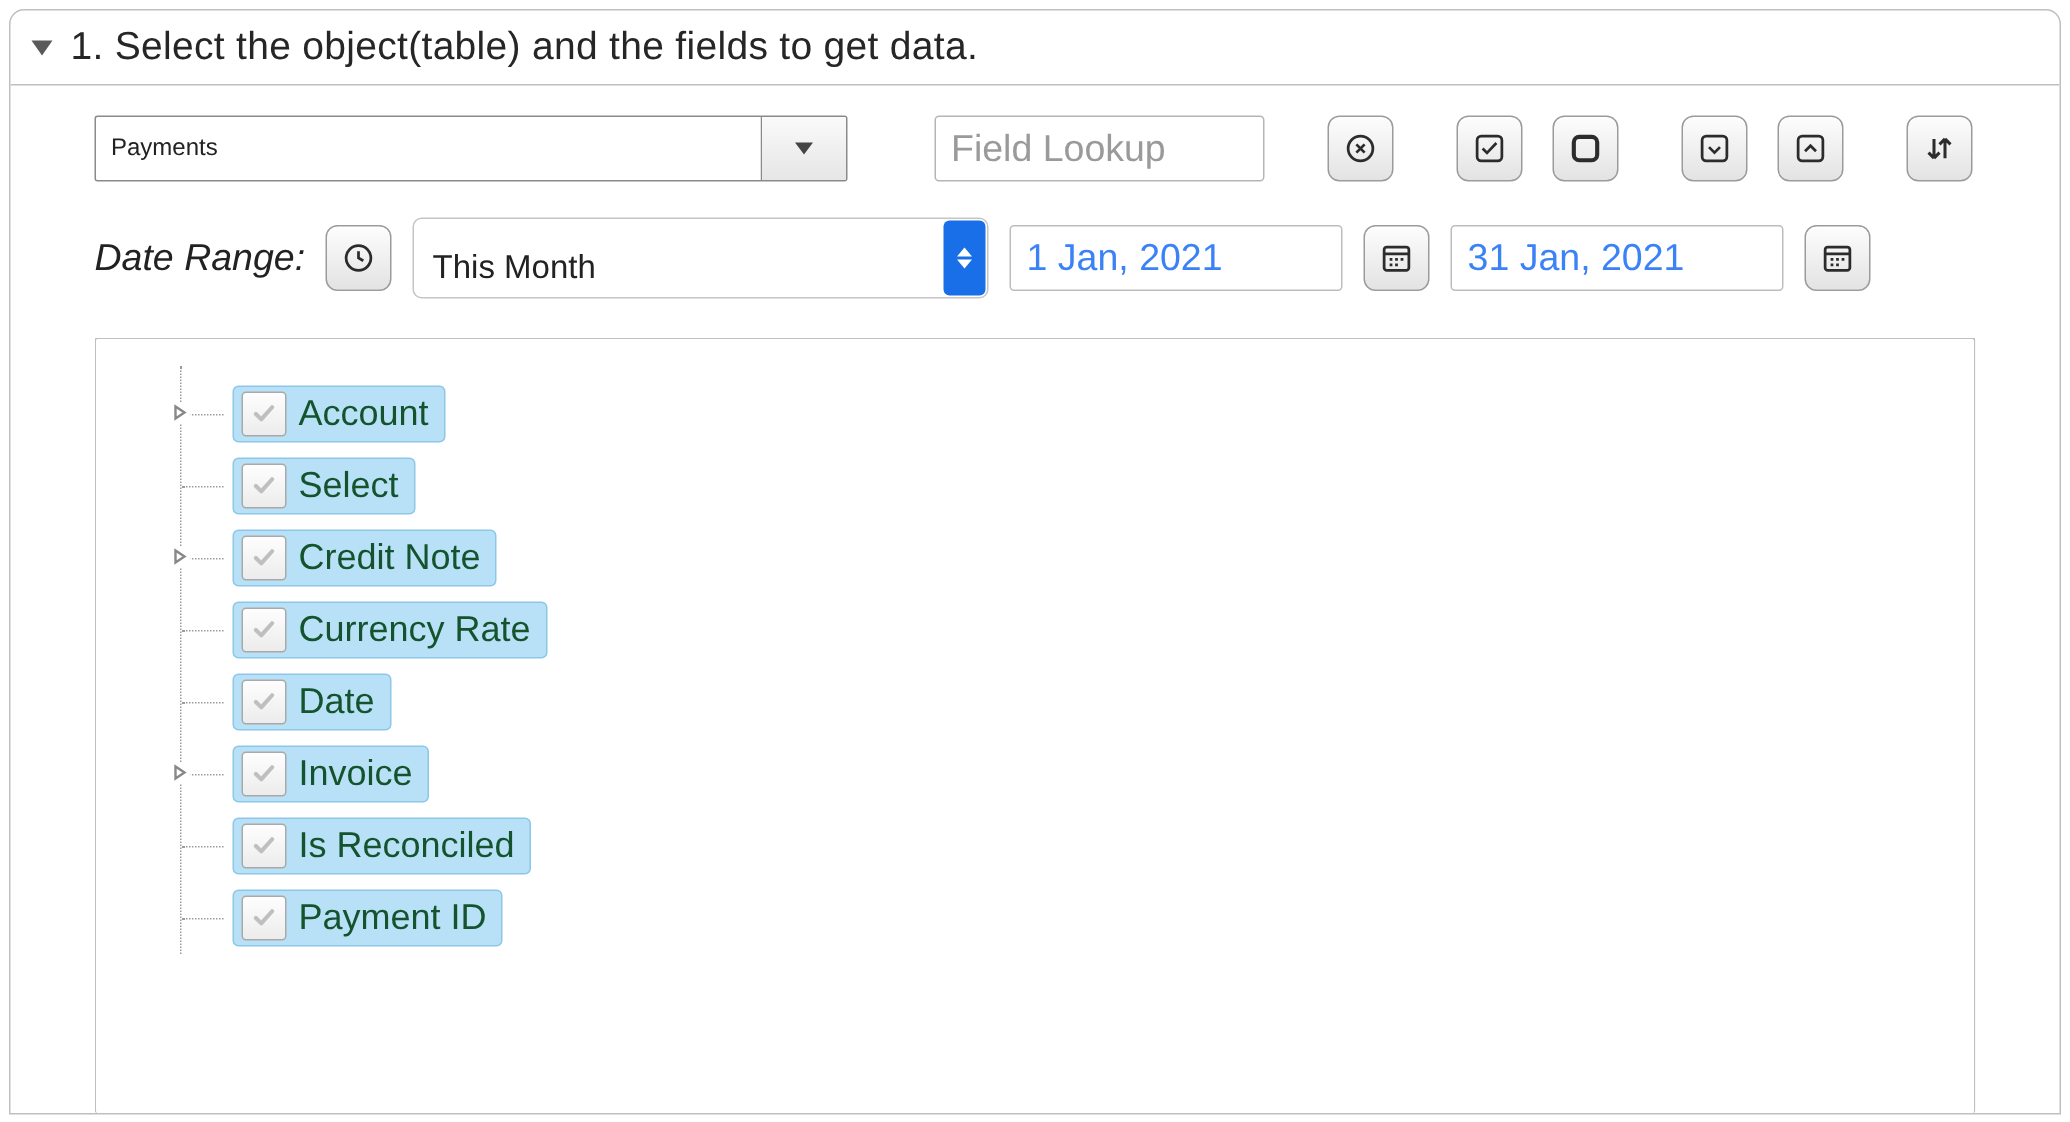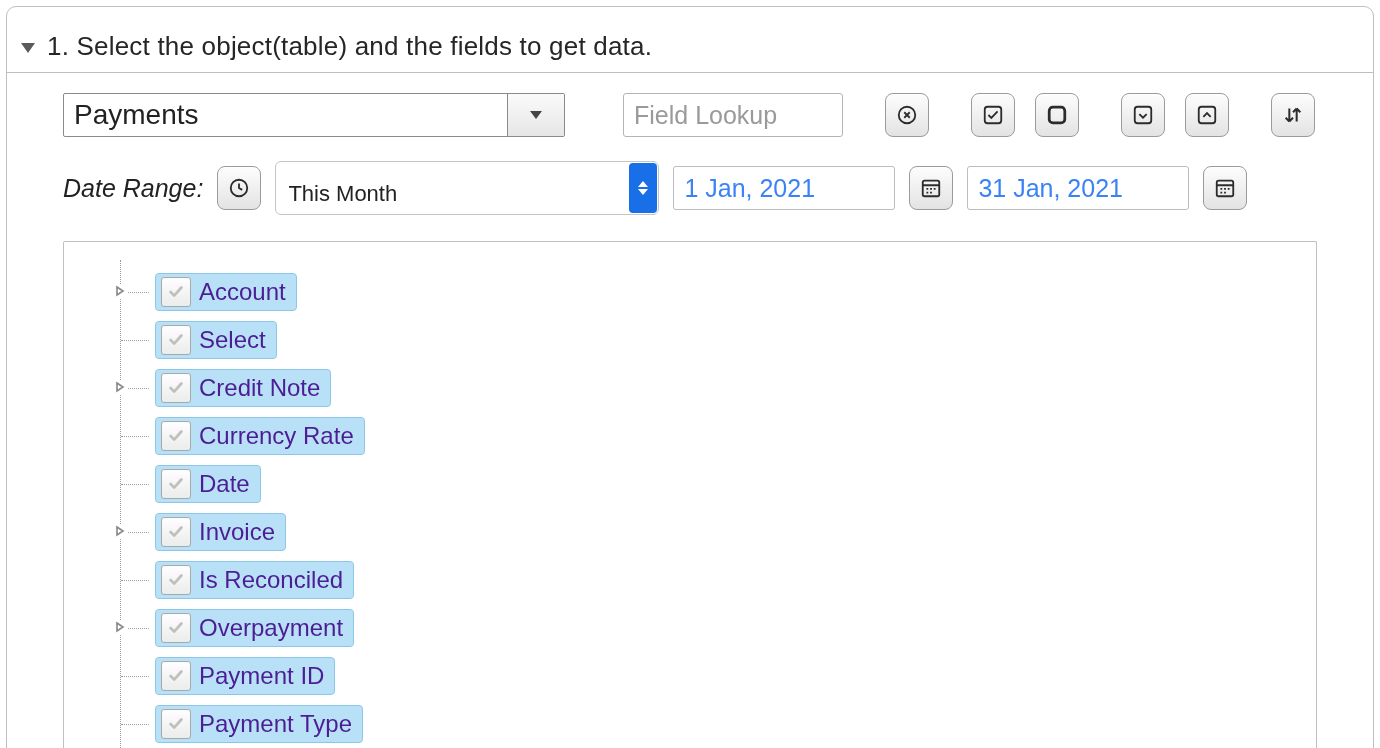--- a/index.html
+++ b/index.html
@@ -9,21 +9,20 @@
   .outer{
     margin:6px;
     border:1px solid #bfbfbf;
     border-radius:10px 10px 0 0;
     overflow:hidden;
   }
   .panel-header{
     display:flex;align-items:center;gap:12px;
     padding:8px 14px 10px 14px;
     border-bottom:1px solid #bfbfbf;
-    margin-top:16px;
   }
   .disclosure{
     width:0;height:0;border-left:7px solid transparent;border-right:7px solid transparent;border-top:10px solid #5a5a5a;
     margin-top:3px;
   }
   .title{
     font-size:26px;font-weight:500;letter-spacing:0.2px;color:#262626;
   }
   .panel-body{
     padding:20px 56px 0 56px;
@@ -32,21 +31,21 @@
   .row{display:flex;align-items:center;gap:20px;margin-bottom:24px;flex-wrap:nowrap;}
   .combo{
     display:flex;align-items:center;
     border:1px solid #8a8a8a;
     background:#fff;
     height:42px;
     width:500px;
     border-radius:2px;
   }
   .combo-text{
-    flex:1;padding:0 10px;font-size:28px;color:#222;
+    flex:1;padding:0 10px;font-size:16px;color:#222;
   }
   .combo-btn{
     width:56px;height:100%;
     border-left:1px solid #8a8a8a;
     background:linear-gradient(#fafafa,#e6e6e6);
     display:flex;align-items:center;justify-content:center;
     border-top-right-radius:1px;border-bottom-right-radius:1px;
   }
   .combo-btn .caret{
     width:0;height:0;border-left:6px solid transparent;border-right:6px solid transparent;border-top:8px solid #444;
@@ -115,21 +114,21 @@
   .node{
     margin-left:34px;display:flex;align-items:center;gap:8px;
     background:#b8e0f7;border:1px solid #8cc7e8;border-radius:4px;
     padding:3px 10px 3px 5px;
   }
   .cb{
     width:28px;height:28px;border:1px solid #a9a9a9;border-radius:3px;
     background:linear-gradient(#fefefe,#ececec);display:flex;align-items:center;justify-content:center;
   }
   .cb svg{width:18px;height:18px;stroke:#bfbfbf;fill:none;stroke-width:3;stroke-linecap:round;stroke-linejoin:round;}
-  .node-label{font-size:24px;color:#4c1d95;}
+  .node-label{font-size:24px;color:#14532d;}
 </style>
 </head>
 <body>
 
 <div class="outer">
   <div class="panel-header">
     <div class="disclosure"></div>
     <div class="title">1. Select the object(table) and the fields to get data.</div>
   </div>
 
@@ -304,52 +303,27 @@
           <li class="tree-item">
             <div class="node">
               <span class="cb">
                 <svg viewBox="0 0 20 20">
                   <path d="M4 10l4 4 8-9"></path>
                 </svg>
               </span>
               <span class="node-label">Is Reconciled</span>
             </div>
           </li>
-          <li class="tree-item has-children">
-            <span class="expcol">
-              <svg viewBox="0 0 14 14">
-                <path d="M4 3l6 4-6 4z"></path>
-              </svg>
-            </span>
-            <div class="node">
-              <span class="cb">
-                <svg viewBox="0 0 20 20">
-                  <path d="M4 10l4 4 8-9"></path>
-                </svg>
-              </span>
-              <span class="node-label">Overpayment</span>
-            </div>
-          </li>
           <li class="tree-item">
             <div class="node">
               <span class="cb">
                 <svg viewBox="0 0 20 20">
                   <path d="M4 10l4 4 8-9"></path>
                 </svg>
               </span>
               <span class="node-label">Payment ID</span>
-            </div>
-          </li>
-          <li class="tree-item">
-            <div class="node">
-              <span class="cb">
-                <svg viewBox="0 0 20 20">
-                  <path d="M4 10l4 4 8-9"></path>
-                </svg>
-              </span>
-              <span class="node-label">Payment Type</span>
             </div>
           </li>
         </ul>
     </div>
 
   </div>
 </div>
 
 </body></html>

